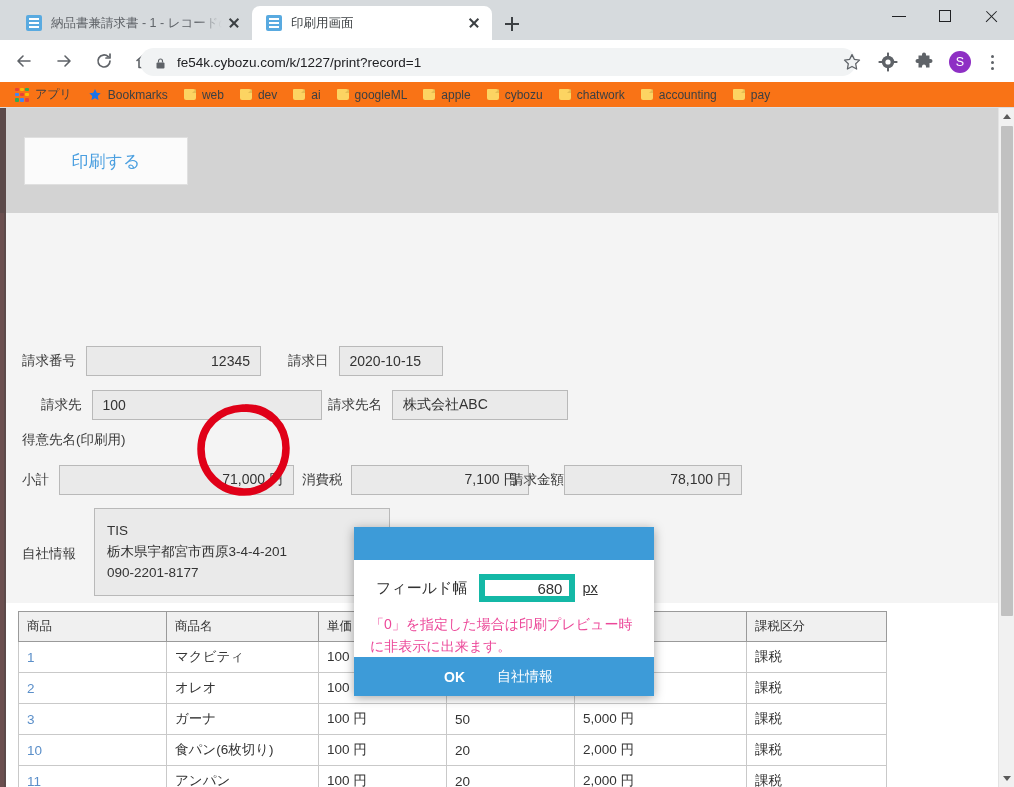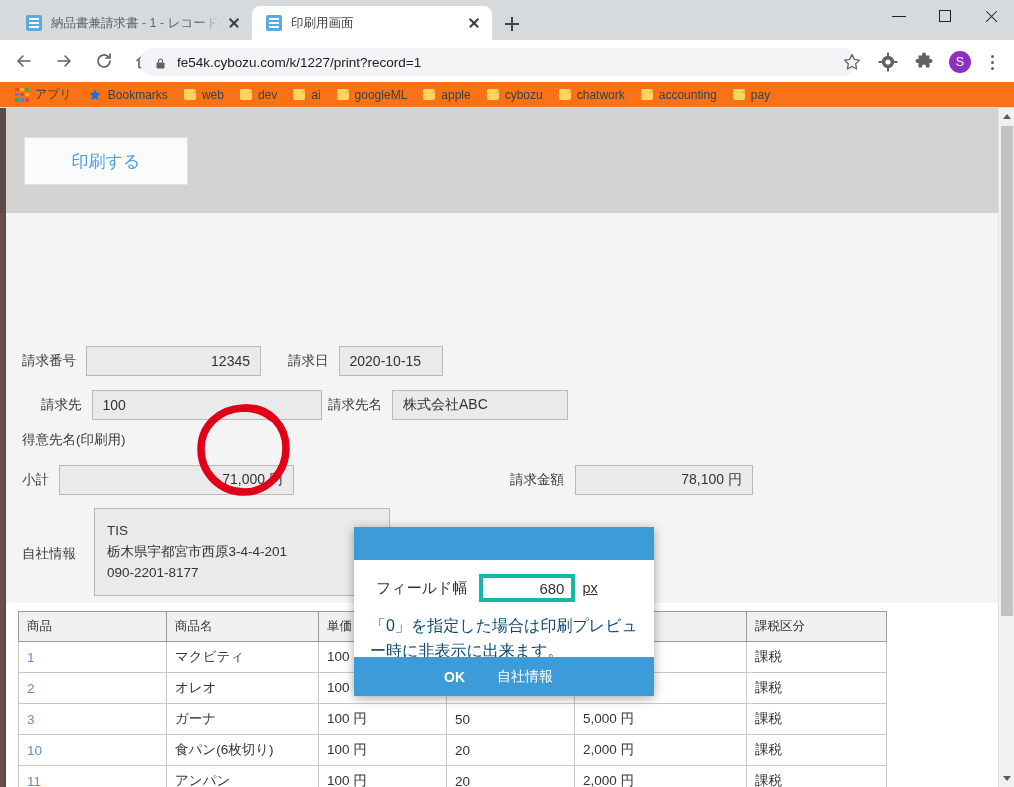--- a/index.html
+++ b/index.html
@@ -172,27 +172,27 @@
   
   .dialog{
     position:absolute;left:354px;top:419px;width:300px;height:169px;
     background:#ffffff;box-shadow:0 2px 10px rgba(0,0,0,.35);
   }
   .dlg-head{height:33px;background:#3d9bd8;}
   .dlg-body{padding:14px 0 0 0;}
   .dlg-row{display:flex;align-items:center;padding-left:22px;}
   .dlg-label{font-size:15px;color:#333;margin-right:12px;}
   .dlg-input{
-    width:96px;height:28px;border:4px solid #14b8a6;background:#fff;box-sizing:border-box;
+    width:96px;height:28px;border:6px solid #14b8a6;background:#fff;box-sizing:border-box;
     text-align:right;padding-right:7px;font-size:15px;color:#333;
     display:flex;align-items:center;justify-content:flex-end;
   }
   .dlg-unit{font-size:14.5px;color:#333;margin-left:7px;text-decoration:underline;}
   .dlg-note{
-    color:#0c4a6e;font-size:16px;line-height:1.55;
+    color:#ec4899;font-size:14px;line-height:1.55;
     padding:12px 16px 0 16px;
   }
   .dlg-foot{
     position:absolute;left:0;bottom:0;width:300px;height:39px;background:#3d9bd8;
     display:flex;align-items:center;
   }
   .dlg-btn{
     color:#fff;font-size:14px;cursor:pointer;font-weight:bold;
   }
   .dlg-ok{margin-left:90px;}
@@ -393,23 +393,27 @@
       </div>
 
       <div class="frow" style="left:22px;top:323px;">
         <span class="flabel">得意先名(印刷用)</span>
       </div>
 
       <div class="frow" style="left:22px;top:357px;">
         <span class="flabel">小計</span>
         <span class="fbox right" style="width:235px;margin-left:10px;">71,000 円</span>
       </div>
+      <div class="frow" style="left:302px;top:357px;">
+        <span class="flabel">消費税</span>
+        <span class="fbox right" style="width:178px;margin-left:8px;">7,100 円</span>
+      </div>
       <div class="frow" style="left:510px;top:357px;align-items:center;">
         <span class="flabel">請求金額</span>
-        <span class="fbox right" style="width:178px;margin-left:11px;">78,100 円</span>
+        <span class="fbox right" style="width:178px;margin-left:0;">78,100 円</span>
       </div>
 
       <div class="selfinfo-label">自社情報</div>
       <div class="selfinfo">
         <div>TIS</div>
         <div>栃木県宇都宮市西原3-4-4-201</div>
         <div>090-2201-8177</div>
       </div>
 
       <div class="tablewrap">

